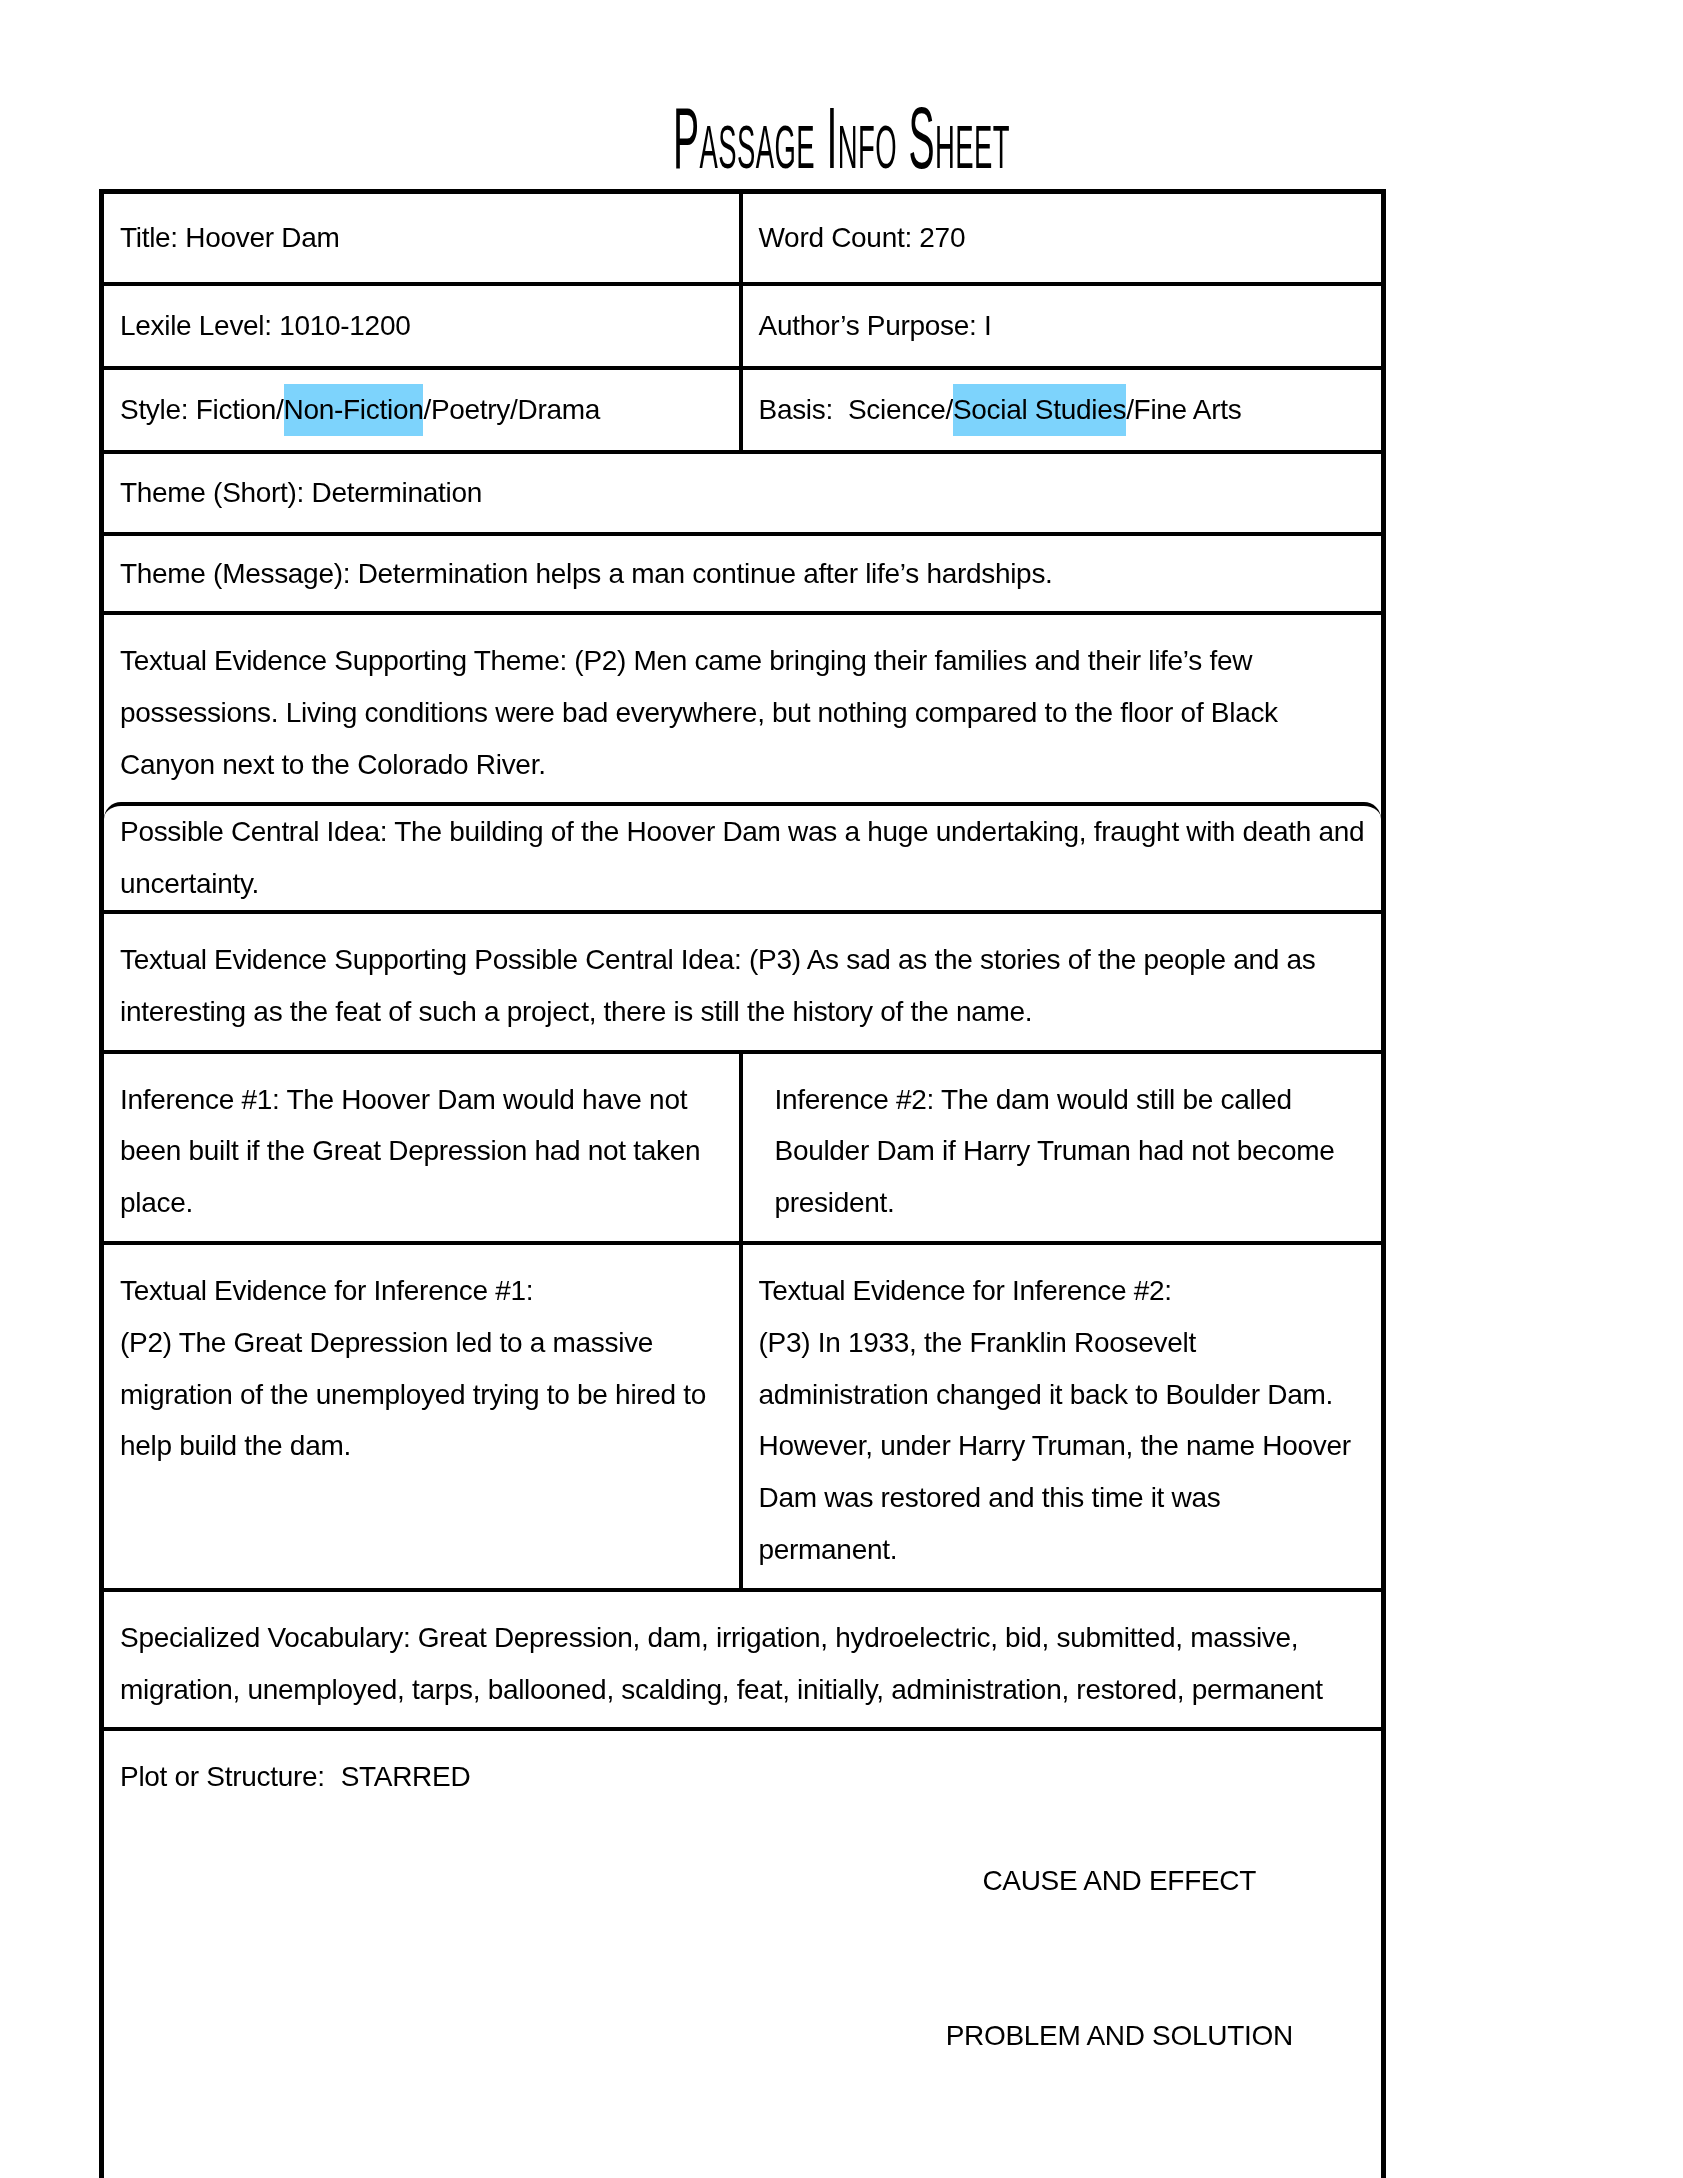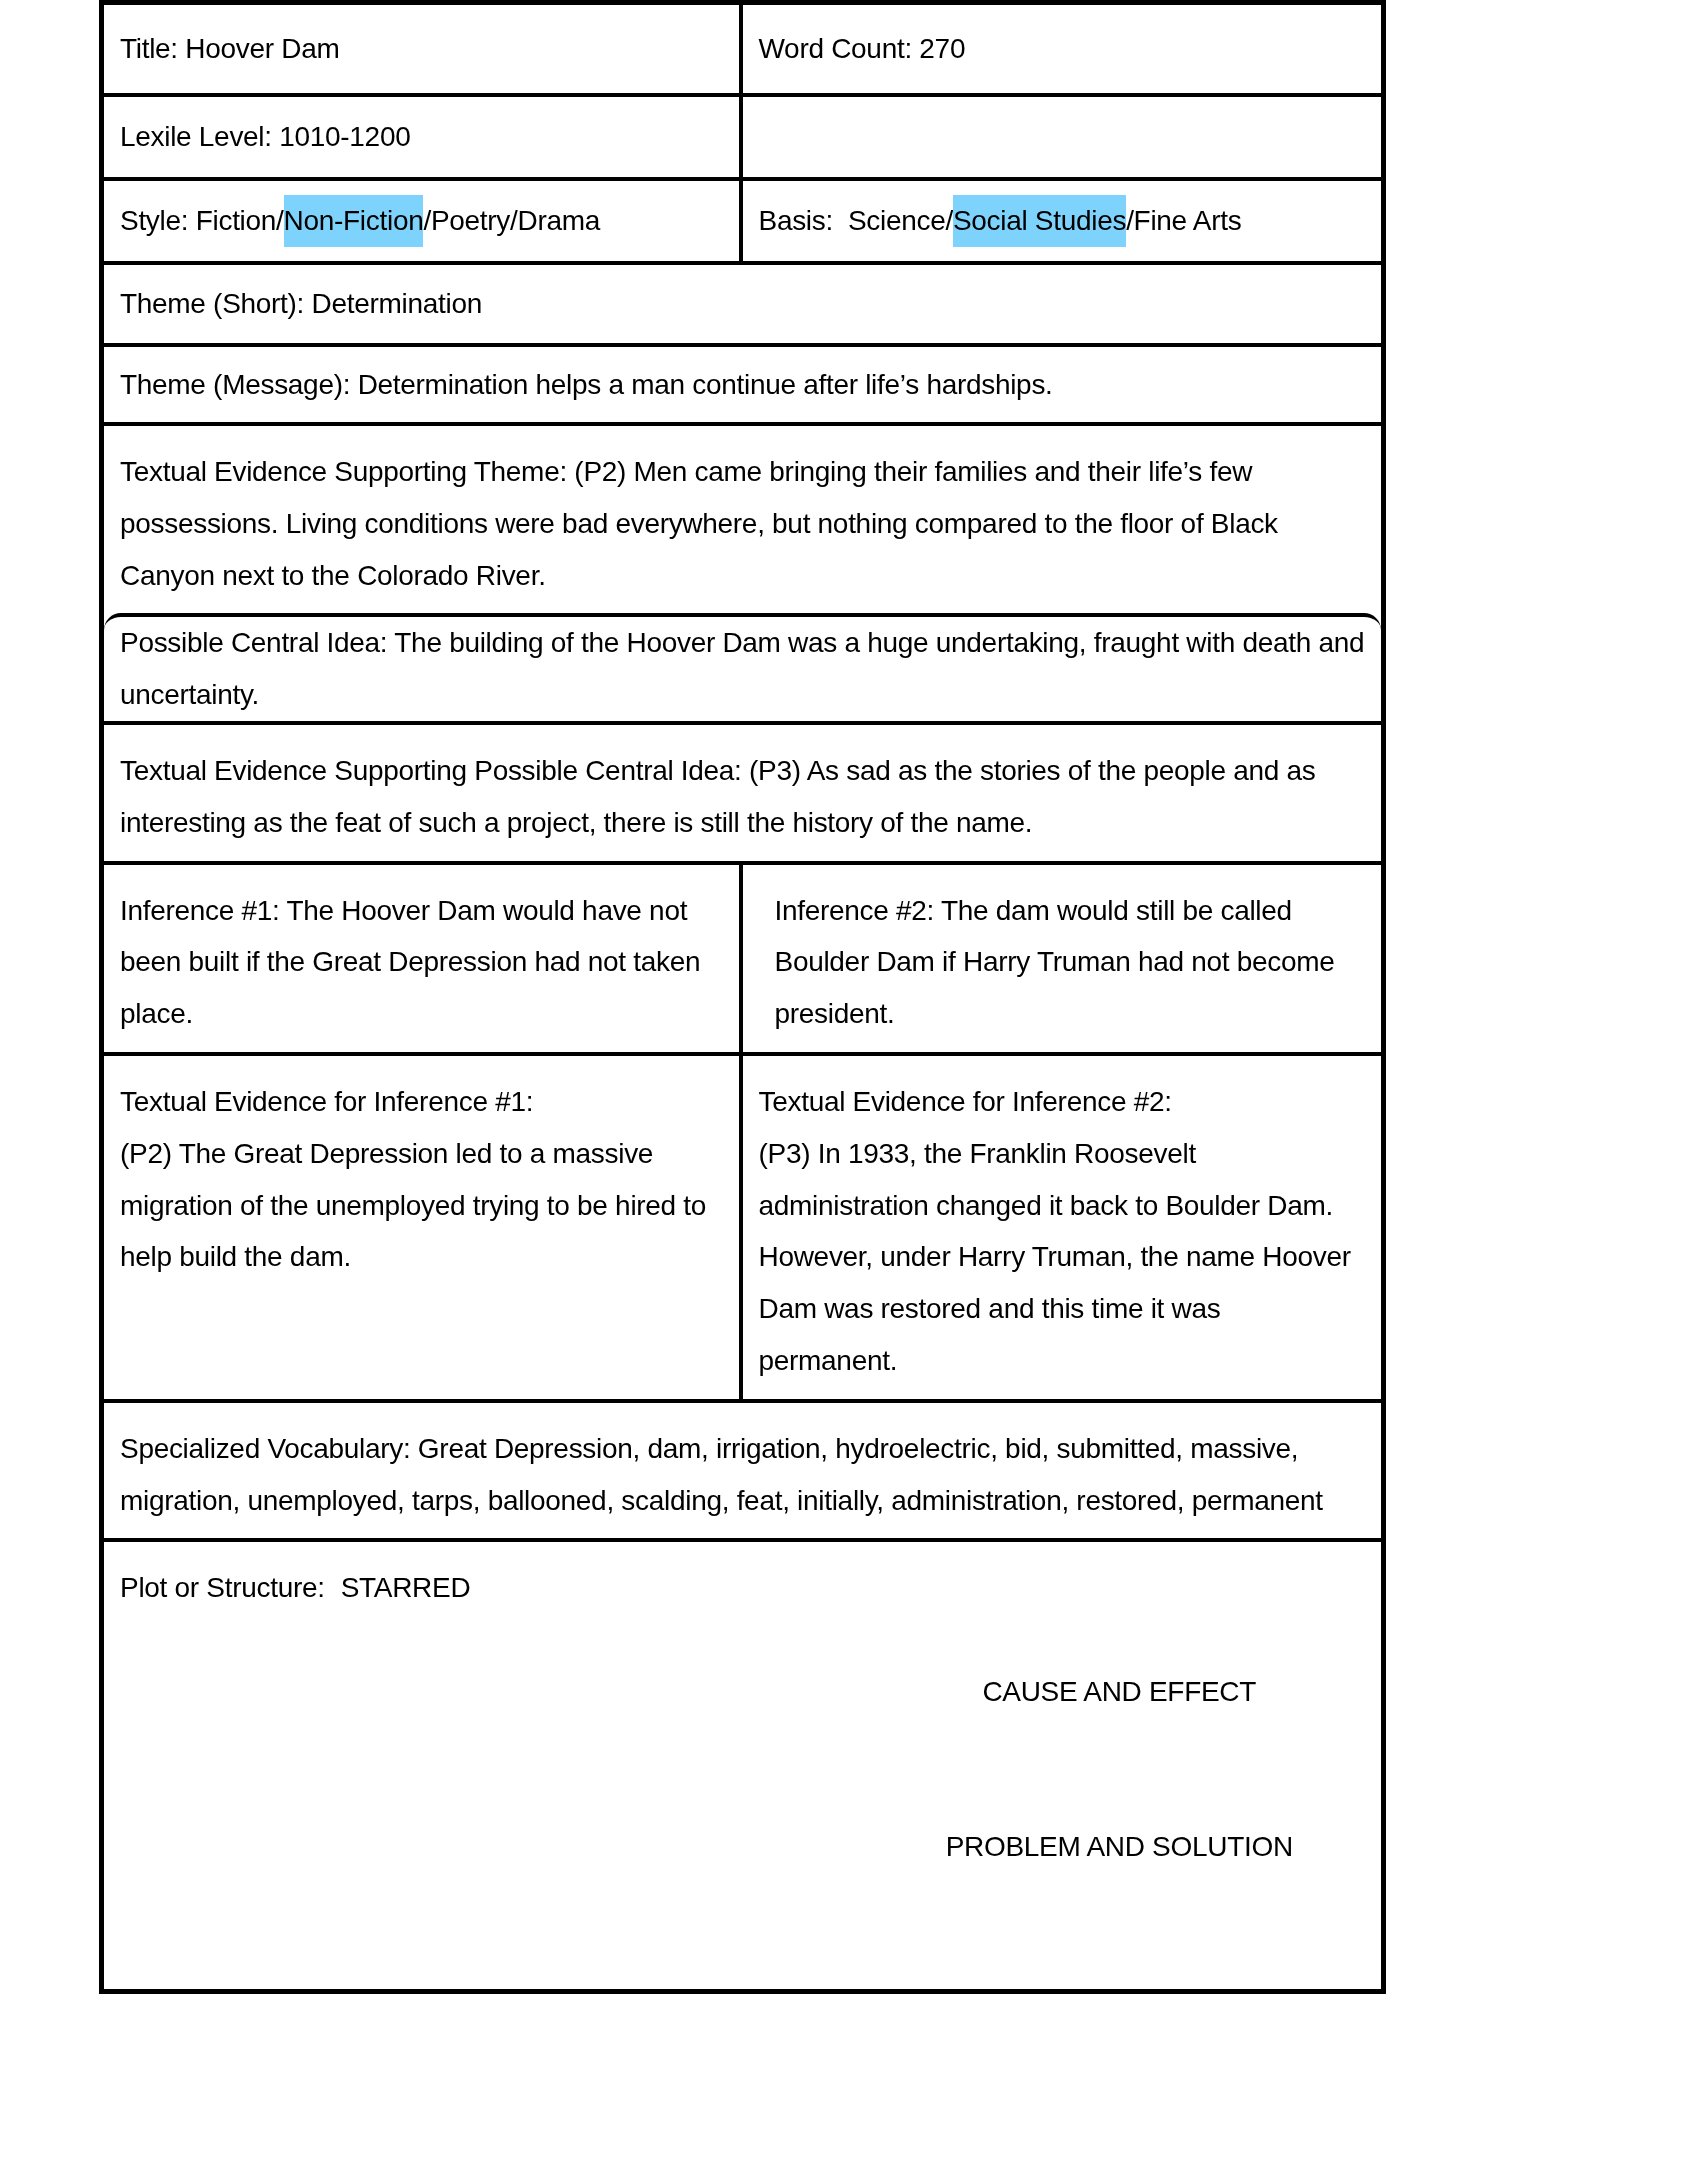--- a/index.html
+++ b/index.html
@@ -71,30 +71,32 @@
     width: 41%;
     text-align: center;
   }
   .structure-options div { white-space: nowrap; }
 </style>
 </head>
 <body>
 
 <div class="page">
 
+  <h1 class="page-title"><span class="squeeze">Passage Info Sheet</span></h1>
 
   <div class="sheet">
 
     <div class="row r1">
       <div class="cell half divider vcenter"><span>Title: Hoover Dam</span></div>
       <div class="cell half vcenter"><span>Word Count: 270</span></div>
     </div>
 
     <div class="row r2">
       <div class="cell half divider vcenter"><span>Lexile Level: 1010-1200</span></div>
+      <div class="cell half vcenter"><span>Author’s Purpose: I</span></div>
     </div>
 
     <div class="row r3">
       <div class="cell half divider vcenter"><span>Style: Fiction/</span><span class="hl">Non-Fiction</span><span>/Poetry/Drama</span></div>
       <div class="cell half vcenter"><span>Basis:  Science/</span><span class="hl">Social Studies</span><span>/Fine Arts</span></div>
     </div>
 
     <div class="row r4">
       <div class="cell vcenter"><span>Theme (Short): Determination</span></div>
     </div>

